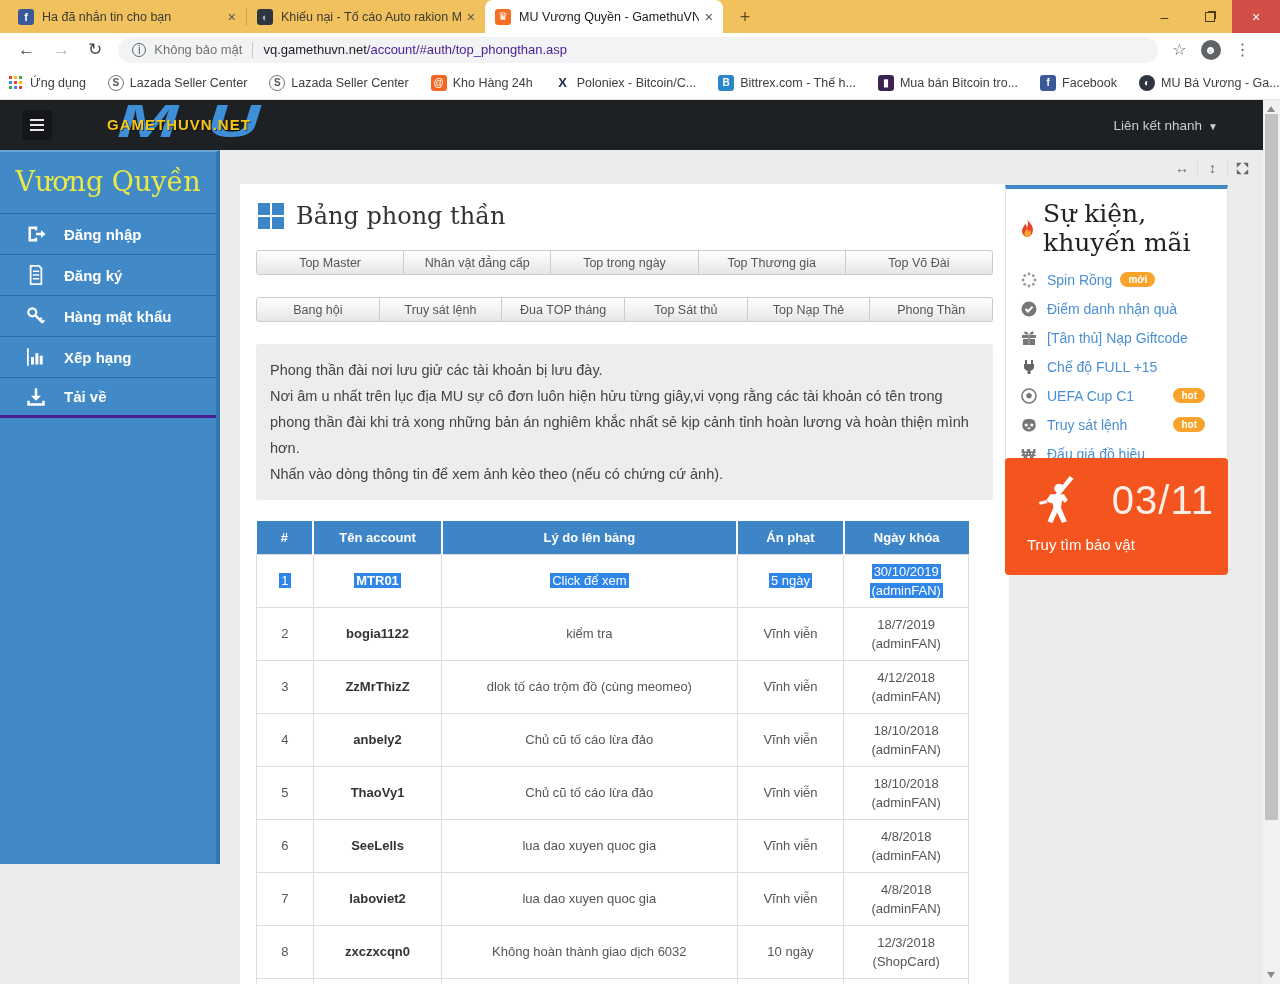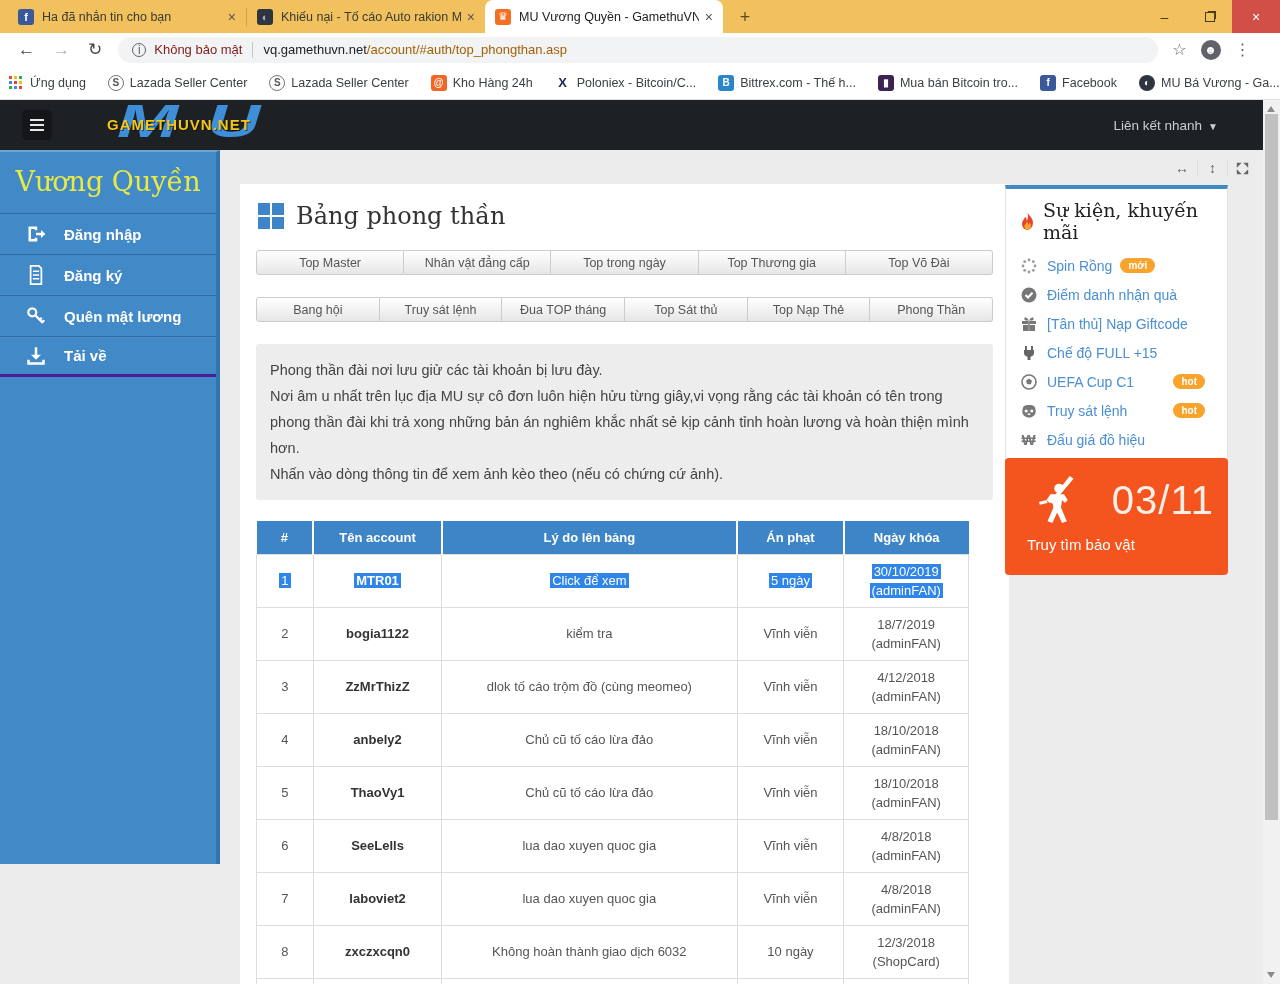--- a/index.html
+++ b/index.html
@@ -21,24 +21,24 @@
   #wincontrols { position:absolute; right:0; top:0; height:33px; display:flex; }
   .wbtn { width:45px; height:33px; display:flex; align-items:center; justify-content:center; color:#4a3c14; font-size:14px; }
   .wbtn.close { background:#d14f47; color:#fff; width:48px; }
   .restore-glyph { width:10px; height:10px; border:1px solid #4a3c14; box-shadow:2px -2px 0 -1px #4a3c14; }
 
   #addressbar { left:0; top:33px; width:1280px; height:33px; background:#fff; display:flex; align-items:center; }
   .navic { font-size:17px; color:#444; margin-left:18px; }
   .navic.dis { color:#b4b4b4; }
   #urlpill { margin-left:16px; width:1040px; height:26px; background:#f1f3f4; border-radius:13px; display:flex; align-items:center; padding:0 14px; font-size:13px; }
   #urlpill .info { color:#5f6368; font-size:12px; border:1px solid #5f6368; border-radius:50%; width:14px; height:14px; display:flex; align-items:center; justify-content:center; margin-right:8px; }
-  #urlpill .sec { color:#7f1d1d; }
+  #urlpill .sec { color:#737373; }
   #urlpill .vsep { width:1px; height:16px; background:#c6c6c6; margin:0 10px; }
   #urlpill .host { color:#202124; }
-  #urlpill .path { color:#a16207; }
+  #urlpill .path { color:#4c1d95; }
   .abtn { color:#5f6368; font-size:16px; margin-left:14px; }
   #avatar { width:20px; height:20px; border-radius:50%; background:#5f6368; color:#fff; display:flex; align-items:center; justify-content:center; font-size:12px; margin-left:14px; }
 
   #bookmarksbar { left:0; top:66px; width:1280px; height:34px; background:#fff; border-bottom:1px solid #e2e2e2; display:flex; align-items:center; padding:0 8px; }
   .bm { display:flex; align-items:center; font-size:12.5px; color:#3c4043; margin-right:22px; white-space:nowrap; }
   .bm .ic { width:16px; height:16px; margin-right:6px; border-radius:3px; display:flex; align-items:center; justify-content:center; font-size:10px; color:#fff; font-weight:bold; flex:0 0 16px; }
 
   
   #siteheader { left:0; top:100px; width:1263px; height:50px; background:#1e2124; display:flex; align-items:center; }
   #hamburger { width:30px; height:30px; background:#141619; border-radius:4px; margin-left:22px; display:flex; flex-direction:column; justify-content:center; gap:3px; align-items:center; }
@@ -75,21 +75,21 @@
   #banlist td { border:1px solid #ddd; height:53px; text-align:center; font-size:13px; color:#555; line-height:19px; }
   #banlist td.acc { font-weight:bold; color:#333; }
   .c-num { width:8%; } .c-acc { width:18%; } .c-rea { width:41.5%; } .c-pen { width:15%; } .c-dat { width:17.5%; }
   .sel { background:#3086e8; color:#fff !important; padding:0 2px; }
 
   
   #rtools { left:1167px; top:153px; width:90px; height:29px; display:flex; align-items:center; }
   #rtools .ti { width:30px; text-align:center; color:#666; font-size:14px; border-left:1px solid #ddd; }
   #rtools .ti:first-child { border-left:none; }
   #events { left:1005px; top:185px; width:223px; background:#fff; border:1px solid #e3e3e3; border-top:4px solid #4289c7; padding:10px 14px 12px; }
-  #events h2 { font-family:"DejaVu Serif", serif; font-weight:normal; font-size:19px; color:#222; display:flex; align-items:center; gap:8px; padding-bottom:8px; }
+  #events h2 { font-family:"DejaVu Serif", serif; font-weight:normal; font-size:25px; color:#222; display:flex; align-items:center; gap:8px; padding-bottom:8px; }
   .ev { display:flex; align-items:center; height:29px; font-size:14px; color:#4a8fd3; }
   .ev .ic { width:17px; height:17px; margin-right:10px; color:#888; flex:0 0 17px; display:flex; align-items:center; justify-content:center; font-weight:bold; }
   .badge { background:#f7a32c; color:#fff; font-size:10px; font-weight:bold; border-radius:9px; padding:2px 8px; margin-left:8px;text-align:right; }
   .badge.right { margin-left:auto; margin-right:8px; }
   #promo { left:1005px; top:458px; width:223px; height:117px; background:#f4541d; border-radius:4px; color:#fff; }
   #promo .top { display:flex; align-items:center; padding:16px 14px 0 28px; }
   #promo .num { margin-left:auto; font-size:40px; color:#fdeee8; letter-spacing:1px; }
   #promo .lb { padding:10px 0 0 22px; font-size:15px; }
 
   
@@ -235,21 +235,32 @@
       </span>
     <span class="lb">Đăng ký</span>
   </div>
   <div class="sitem">
     <span class="ic">
         <svg width="20" height="20" viewBox="0 0 16 16">
           <circle cx="5" cy="5" r="3.2" fill="none" stroke="currentColor" stroke-width="1.8"></circle>
           <path stroke="currentColor" stroke-width="1.8" d="M7.5 7.5l6 6M11 11l1.6-1.6M13 13l1.6-1.6"></path>
         </svg>
       </span>
-    <span class="lb">Quên mật lương</span>
+    <span class="lb">Hàng mật khẩu</span>
+  </div>
+  <div class="sitem">
+    <span class="ic">
+        <svg width="20" height="20" viewBox="0 0 16 16">
+          <path stroke="currentColor" stroke-width="1.4" d="M1.5 1v14"></path>
+          <rect x="4" y="8" width="2.4" height="6" fill="currentColor"></rect>
+          <rect x="7.5" y="5" width="2.4" height="9" fill="currentColor"></rect>
+          <rect x="11" y="7" width="2.4" height="7" fill="currentColor"></rect>
+        </svg>
+      </span>
+    <span class="lb">Xếp hạng</span>
   </div>
   <div class="sitem">
     <span class="ic">
         <svg width="20" height="20" viewBox="0 0 16 16">
           <path fill="currentColor" d="M7 1h2v6h3L8 11 4 7h3z"></path>
           <path fill="currentColor" d="M1 11h2v2h10v-2h2v4H1z"></path>
         </svg>
       </span>
     <span class="lb">Tải về</span>
   </div>

